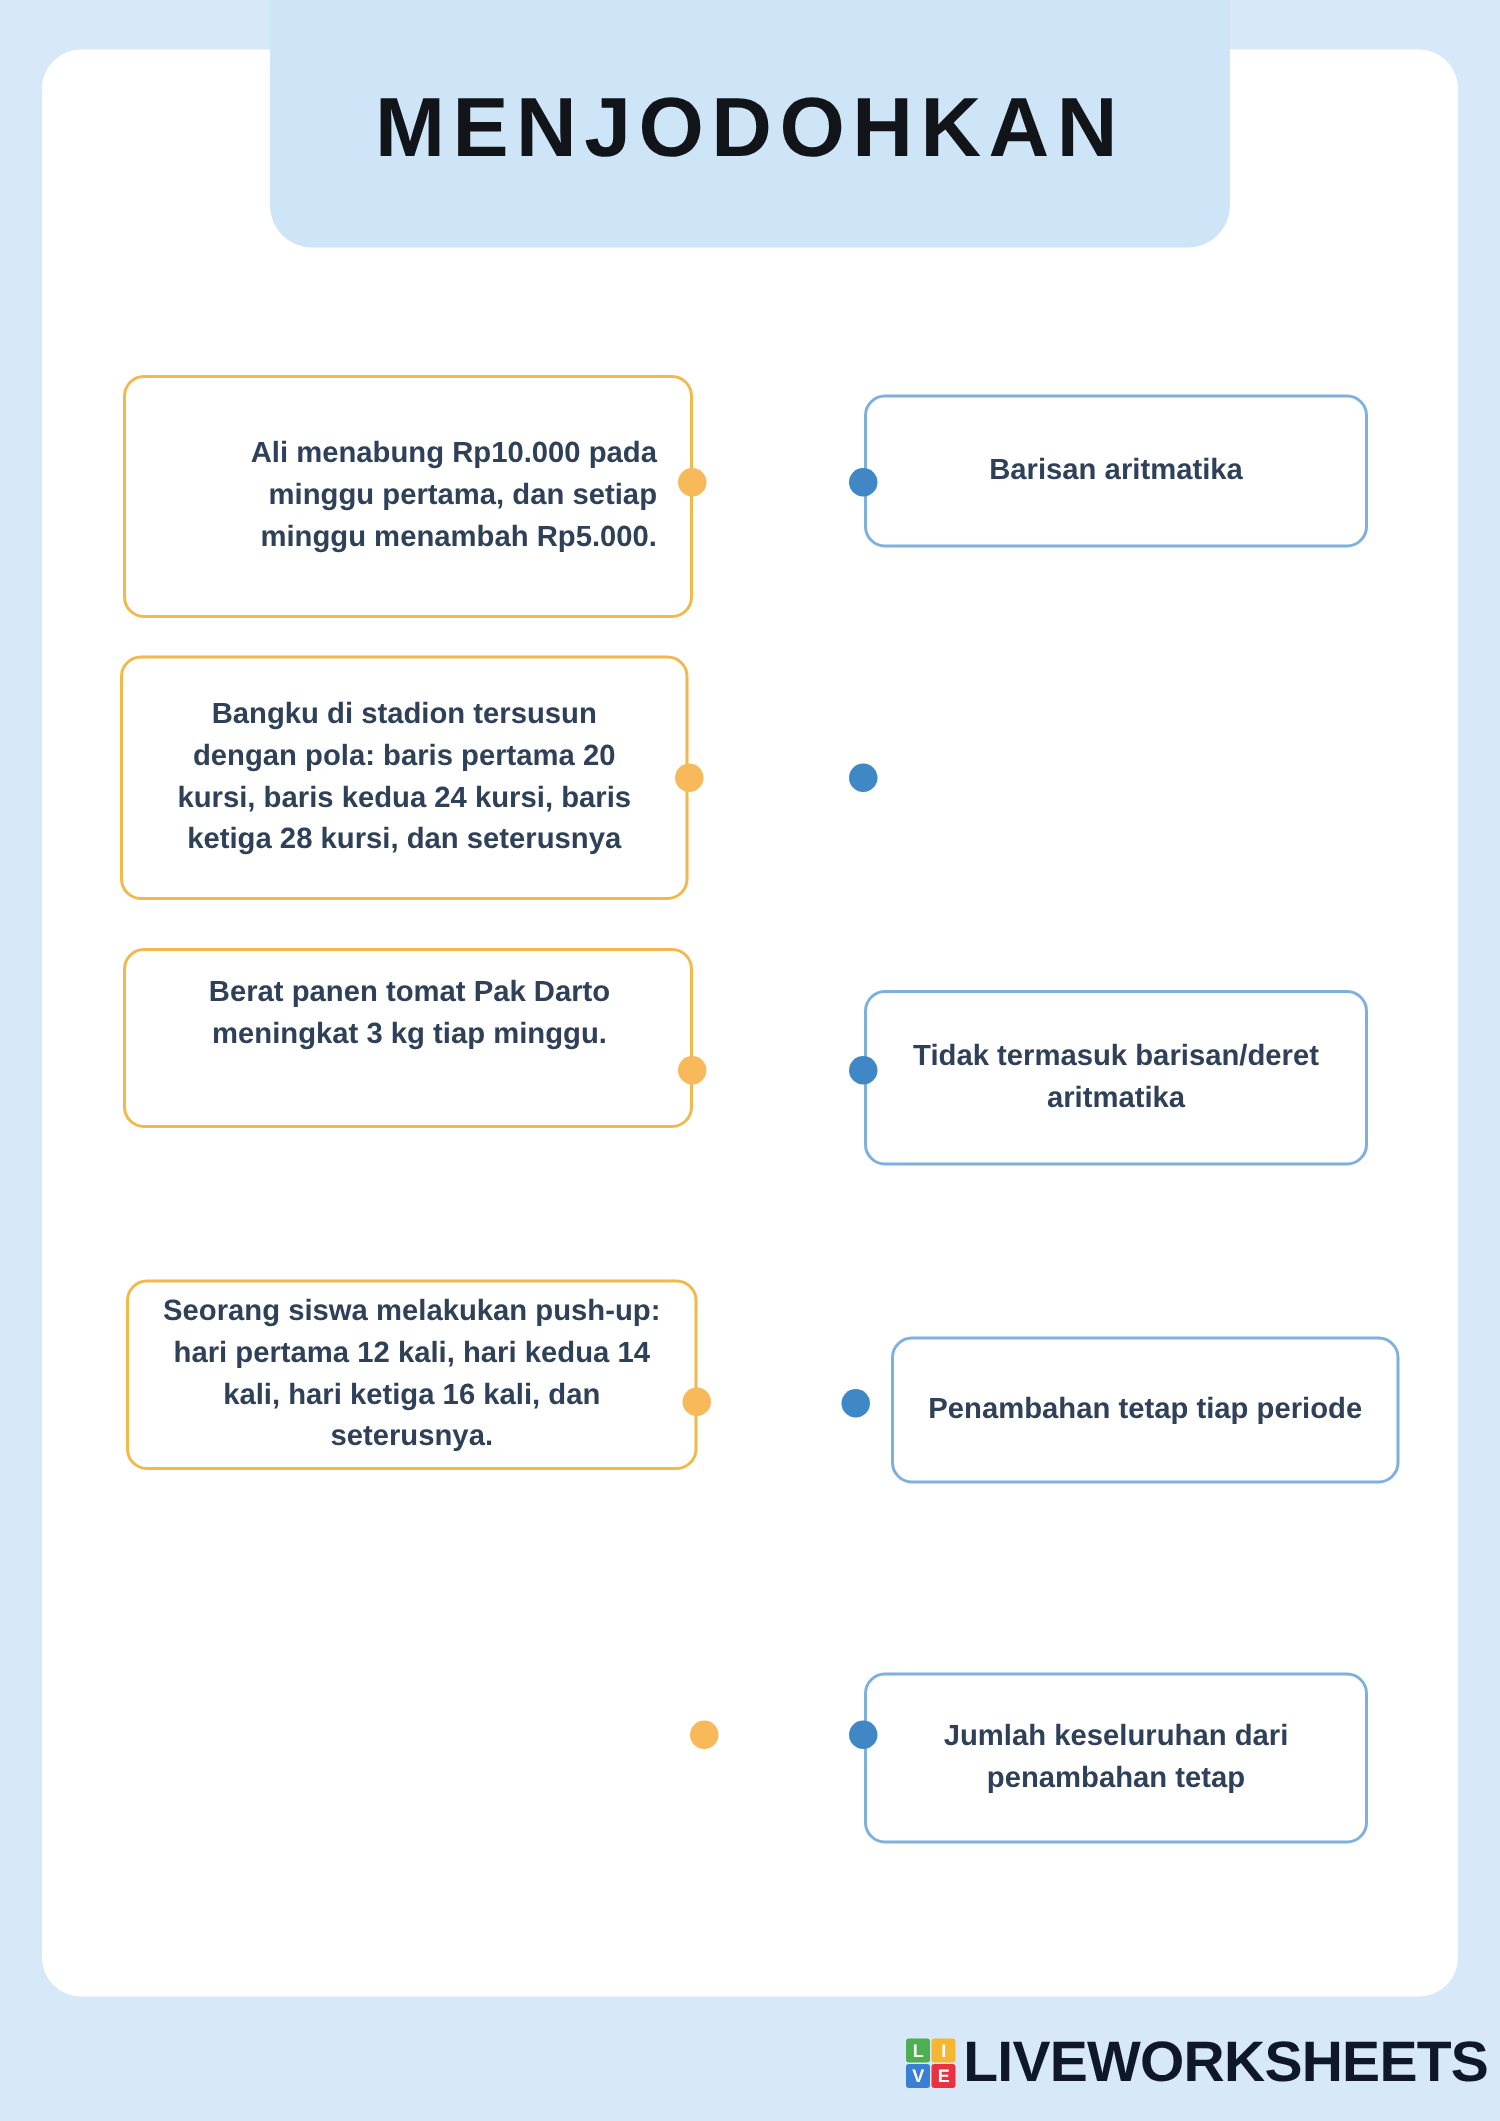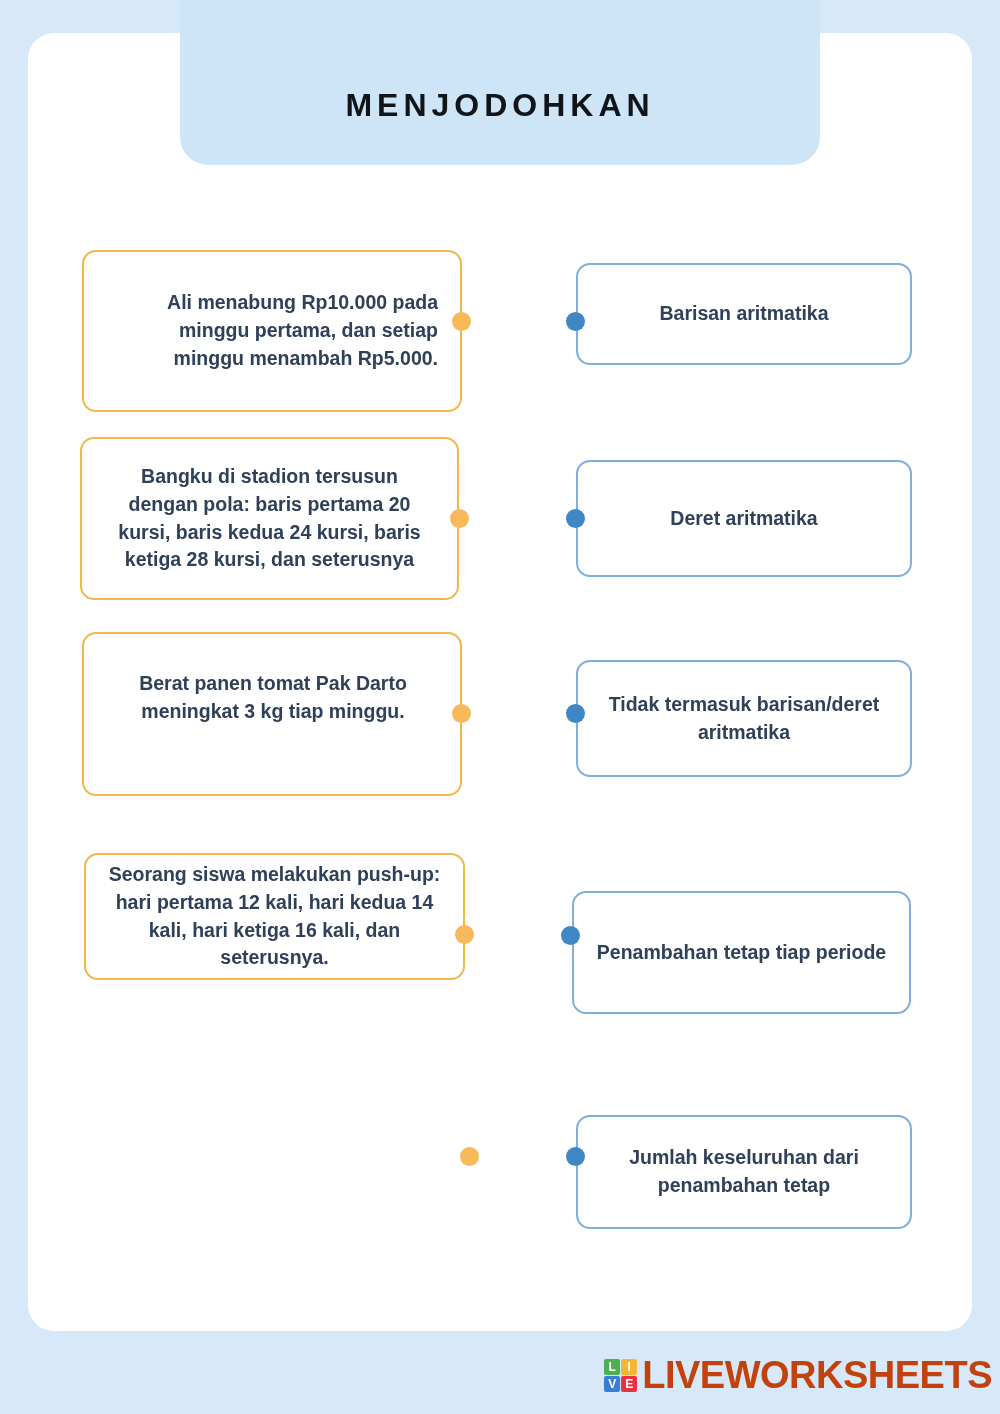--- a/index.html
+++ b/index.html
@@ -38,26 +38,25 @@
     border-radius: 0 0 28px 28px;
     z-index: 3;
   }
 
   .header-title {
     position: absolute;
     left: 0;
     right: 0;
     top: 52px;
     text-align: center;
-    font-size: 32px;
+    font-size: 56px;
     font-weight: 700;
     letter-spacing: 5px;
     color: #111418;
     font-family: "Liberation Sans", sans-serif;
-    margin-top: 35px;
   }
 
   
   .board {
     position: absolute;
     left: 0;
     top: 0;
     width: 1000px;
     height: 1414px;
     z-index: 2;
@@ -144,21 +143,21 @@
   }
   .lc-l { background: #4caf50; }
   .lc-i { background: #f5b731; }
   .lc-v { background: #3b7fd4; }
   .lc-e { background: #e8333f; }
 
   .logo-word {
     font-size: 38px;
     font-weight: 700;
     letter-spacing: -0.5px;
-    color: #c2410c;
+    color: #0f172a;
     font-family: "Liberation Sans", sans-serif;
     line-height: 1;
   }
 </style>
 </head>
 <body>
 
 <div class="sheet"></div>
 
 <div class="header-band">
@@ -170,48 +169,45 @@
   <div class="card card-left" style="left:82px; top:250px; width:380px; height:162px;">
     <div class="card-text align-left">Ali menabung Rp10.000 pada minggu pertama, dan setiap minggu menambah Rp5.000.</div>
   </div>
   <div class="dot dot-orange" style="left:452px; top:312px;"></div>
 
   <div class="card card-left" style="left:80px; top:437px; width:379px; height:163px;">
     <div class="card-text">Bangku di stadion tersusun dengan pola: baris pertama 20 kursi, baris kedua 24 kursi, baris ketiga 28 kursi, dan seterusnya</div>
   </div>
   <div class="dot dot-orange" style="left:450px; top:509px;"></div>
 
-  <div class="card card-left" style="left:82px; top:632px; width:380px; height:164px;padding-left:24px;">
+  <div class="card card-left" style="left:82px; top:632px; width:380px; height:120px;padding-left:24px;">
     <div class="card-text" style="margin-bottom:32px;">Berat panen tomat Pak Darto meningkat 3 kg tiap minggu.</div>
   </div>
   <div class="dot dot-orange" style="left:452px; top:704px;"></div>
 
   <div class="card card-left" style="left:84px; top:853px; width:381px; height:127px;">
     <div class="card-text">Seorang siswa melakukan push-up: hari pertama 12 kali, hari kedua 14 kali, hari ketiga 16 kali, dan seterusnya.</div>
   </div>
   <div class="dot dot-orange" style="left:455px; top:925px;"></div>
 
   <div class="dot dot-orange" style="left:460px; top:1147px;"></div>
 
   <div class="card card-right" style="left:576px; top:263px; width:336px; height:102px;">
     <div class="card-text">Barisan aritmatika</div>
   </div>
   <div class="dot dot-blue" style="left:566px; top:312px;"></div>
 
-  <div class="card card-right" style="left:576px; top:460px; width:336px; height:117px;">
-    <div class="card-text">Deret aritmatika</div>
-  </div>
   <div class="dot dot-blue" style="left:566px; top:509px;"></div>
 
   <div class="card card-right" style="left:576px; top:660px; width:336px; height:117px;align-items:center;">
     <div class="card-text">Tidak termasuk barisan/deret aritmatika</div>
   </div>
   <div class="dot dot-blue" style="left:566px; top:704px;"></div>
 
-  <div class="card card-right" style="left:572px; top:891px; width:339px; height:123px;">
+  <div class="card card-right" style="left:594px; top:891px; width:339px; height:98px;">
     <div class="card-text">Penambahan tetap tiap periode</div>
   </div>
   <div class="dot dot-blue" style="left:561px; top:926px;"></div>
 
   <div class="card card-right" style="left:576px; top:1105px; width:336px; height:114px;margin-top:10px;">
     <div class="card-text">Jumlah keseluruhan dari penambahan tetap</div>
   </div>
   <div class="dot dot-blue" style="left:566px; top:1147px;"></div>
 
 </div>

